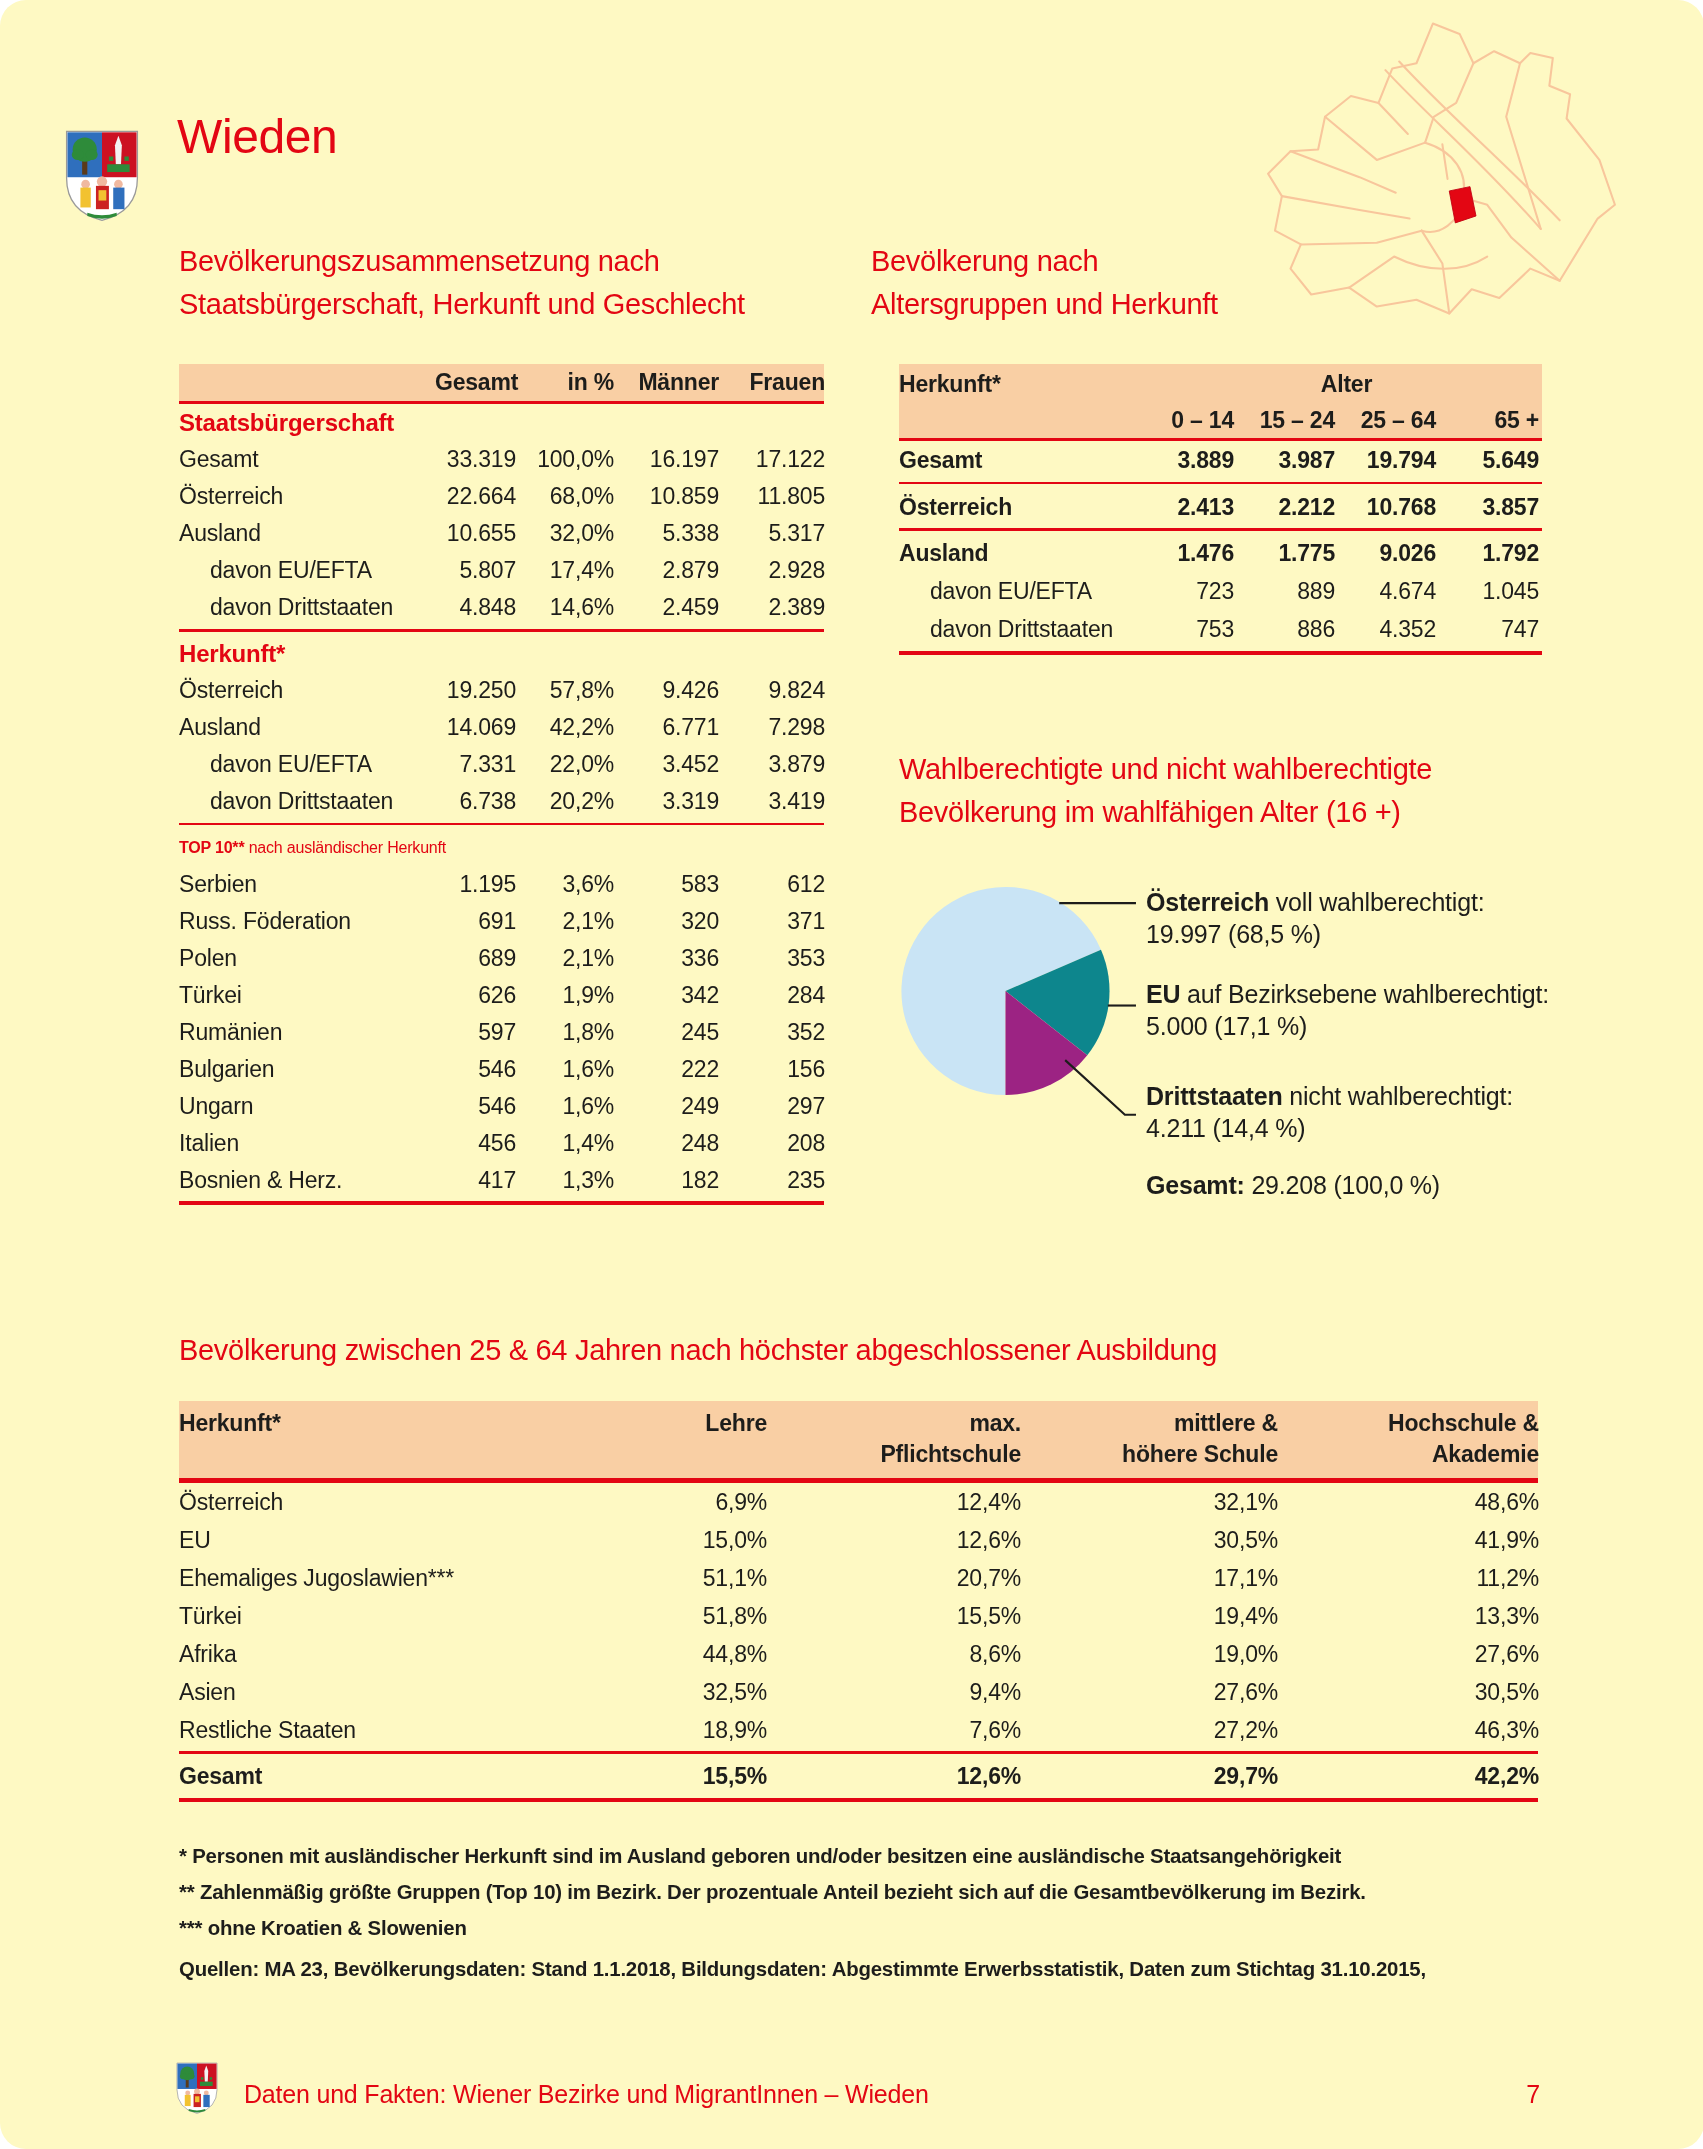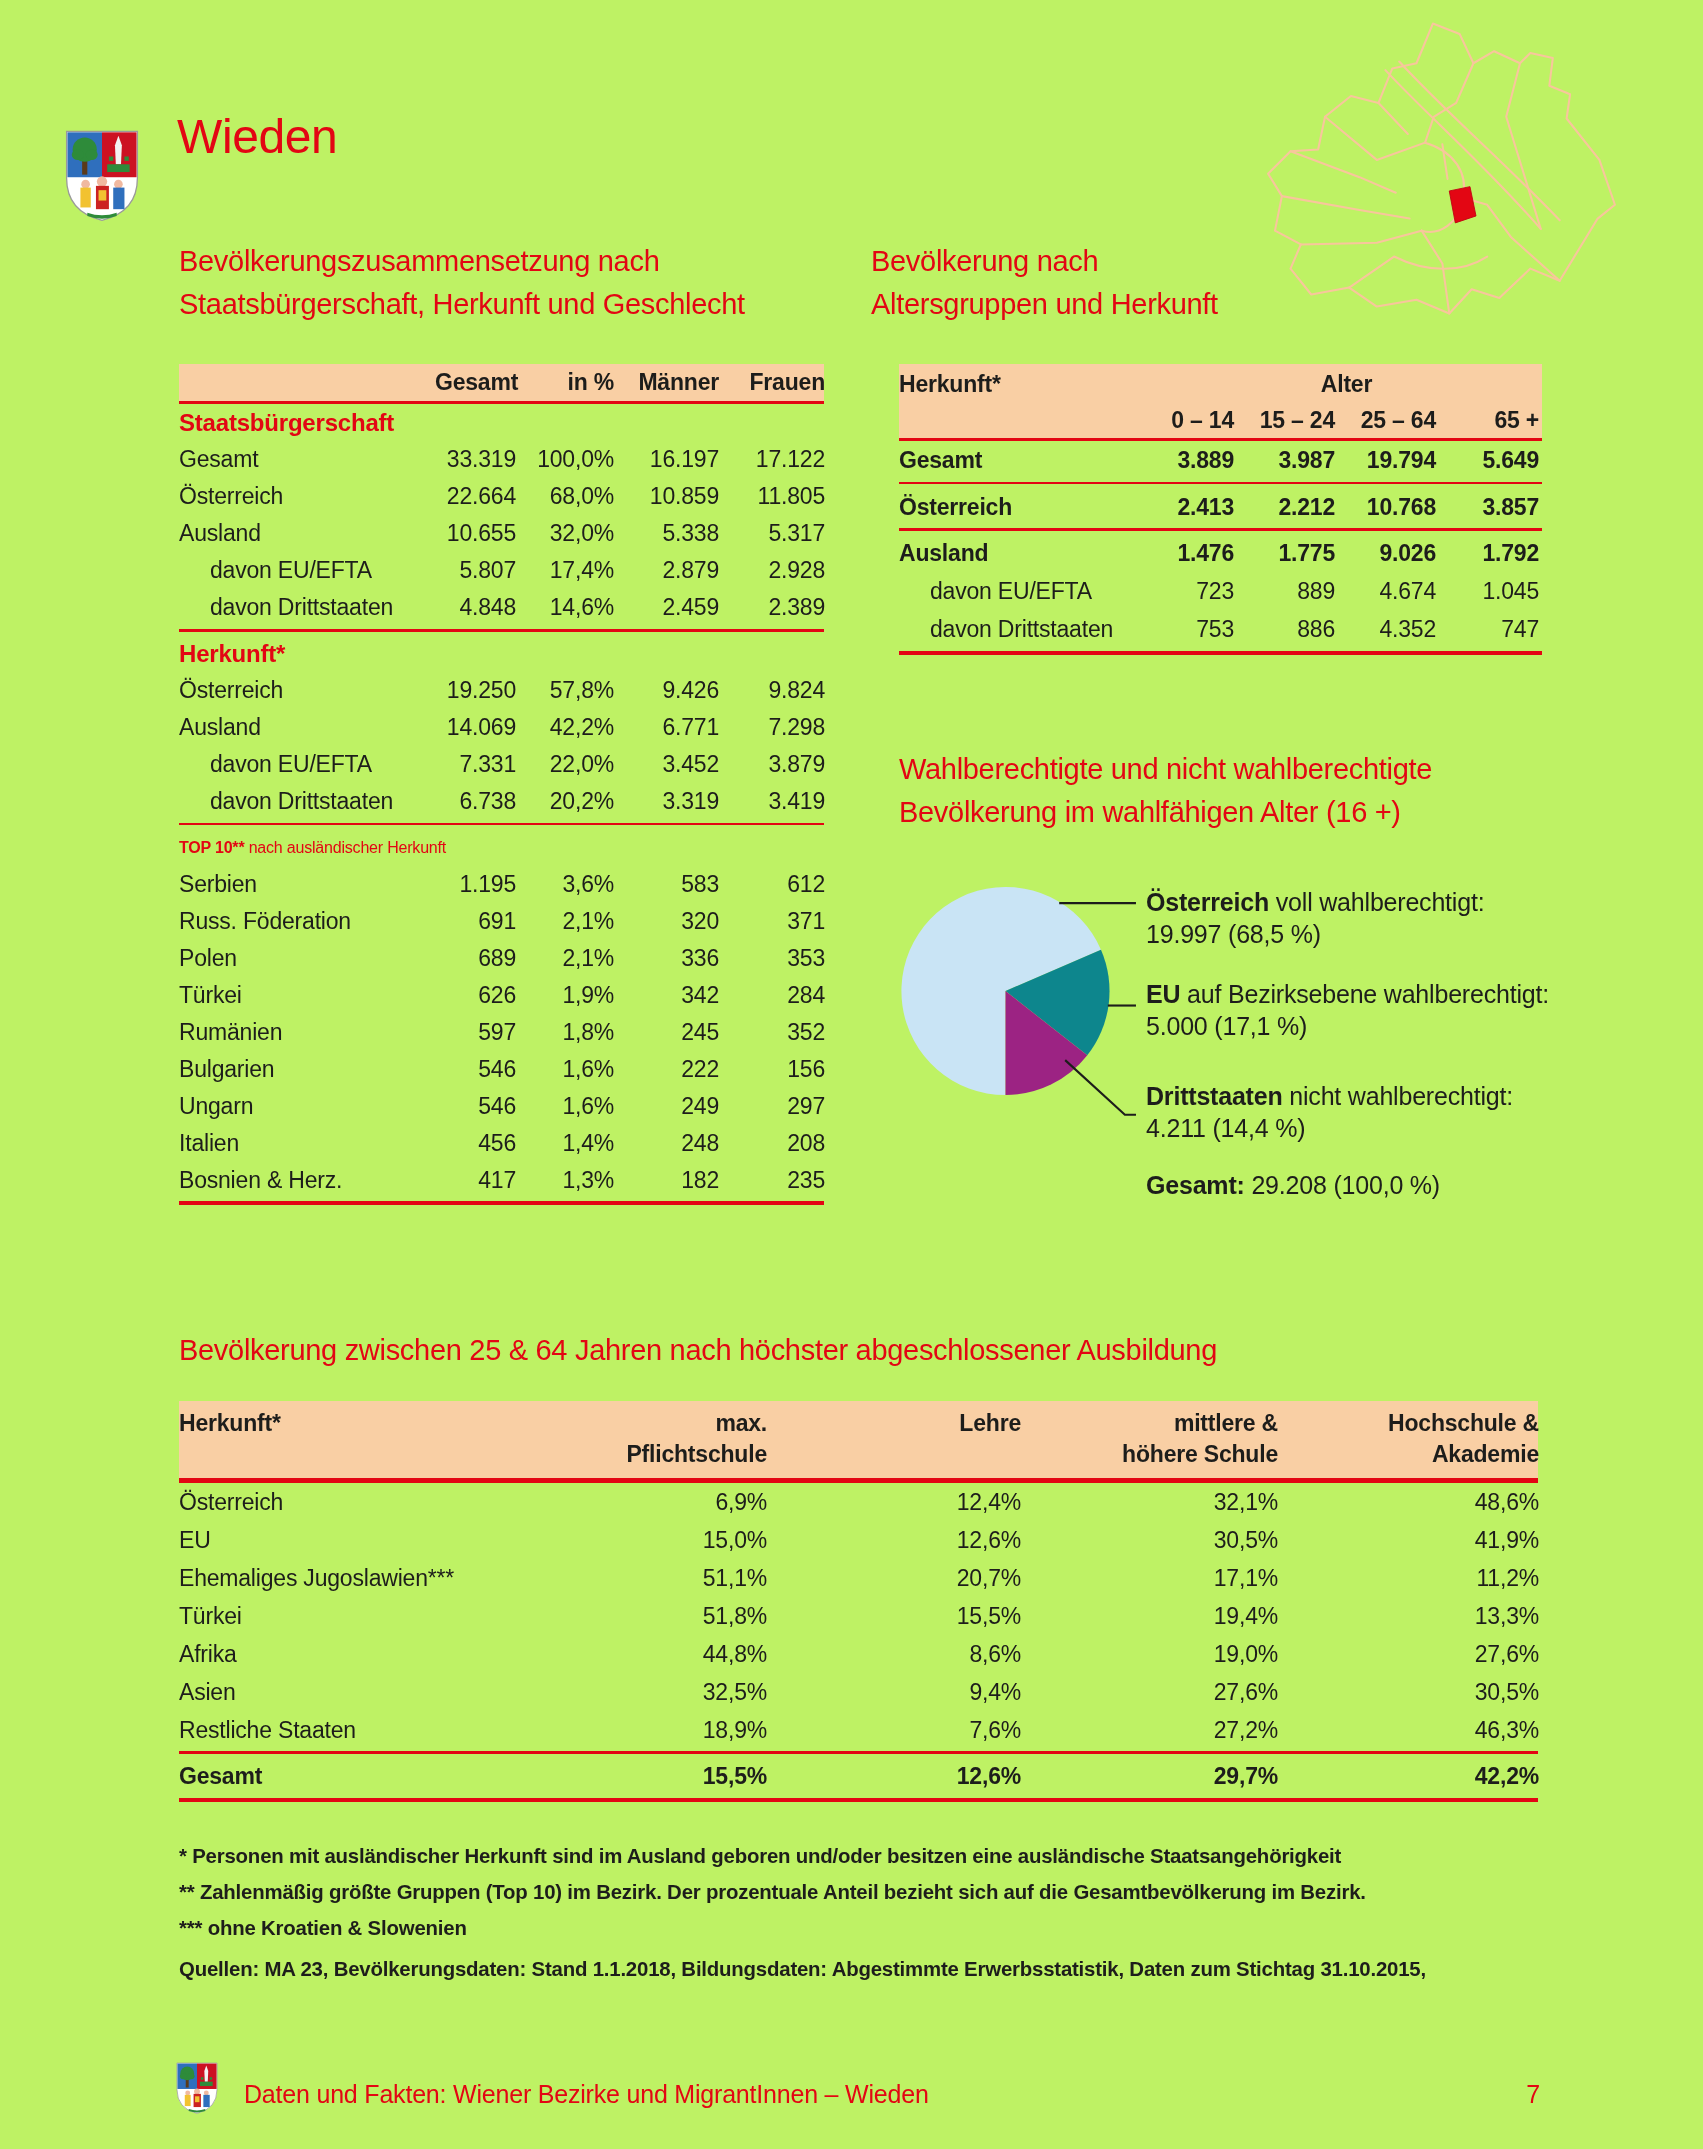--- a/index.html
+++ b/index.html
@@ -1,17 +1,17 @@
 <!DOCTYPE html>
 <html style="font-size:13.6px"><head>
 <meta charset="utf-8">
 <style>
   * { margin:0; padding:0; box-sizing:border-box; }
   body { background:#ffffff; font-family:"Liberation Sans", sans-serif; color:#1d1d1b; }
-  .page { position:relative; width:1704px; height:2149px; background:#bef264; overflow:hidden; letter-spacing:-0.2px; }
+  .page { position:relative; width:1704px; height:2149px; background:#fef9c3; overflow:hidden; letter-spacing:-0.2px;border-radius:26px; }
 
   
   .h1 { position:absolute; left:177px; top:109px; font-size:48px; color:#e30613; font-weight:400; letter-spacing:-0.4px; }
   .crest { position:absolute; left:63px; top:128px; }
 
   .sec-title { font-size:29px; line-height:43px; color:#e30613; font-weight:400; letter-spacing:-0.3px; }
   .left-col-title { position:absolute; left:179px; top:240px; }
   .right-col-title { position:absolute; left:871px; top:240px; }
   .pie-title { position:absolute; left:899px; top:748px; }
   .edu-title { position:absolute; left:179px; top:1329px; }
@@ -381,26 +381,26 @@
 
   <div class="sec-title edu-title">Bevölkerung zwischen 25 &amp; 64 Jahren nach höchster abgeschlossener Ausbildung</div>
 
   <div class="edu-table">
     <div class="band edu-band">
       <div class="c c1">
           <div>Herkunft*</div>
           <div>&nbsp;</div>
         </div>
       <div class="c">
+          <div>Lehre</div>
+          <div>&nbsp;</div>
+        </div>
+      <div class="c">
           <div>max.</div>
           <div>Pflichtschule</div>
-        </div>
-      <div class="c">
-          <div>Lehre</div>
-          <div>&nbsp;</div>
         </div>
       <div class="c">
           <div>mittlere &amp;</div>
           <div>höhere Schule</div>
         </div>
       <div class="c">
           <div>Hochschule &amp;</div>
           <div>Akademie</div>
         </div>
     </div>

